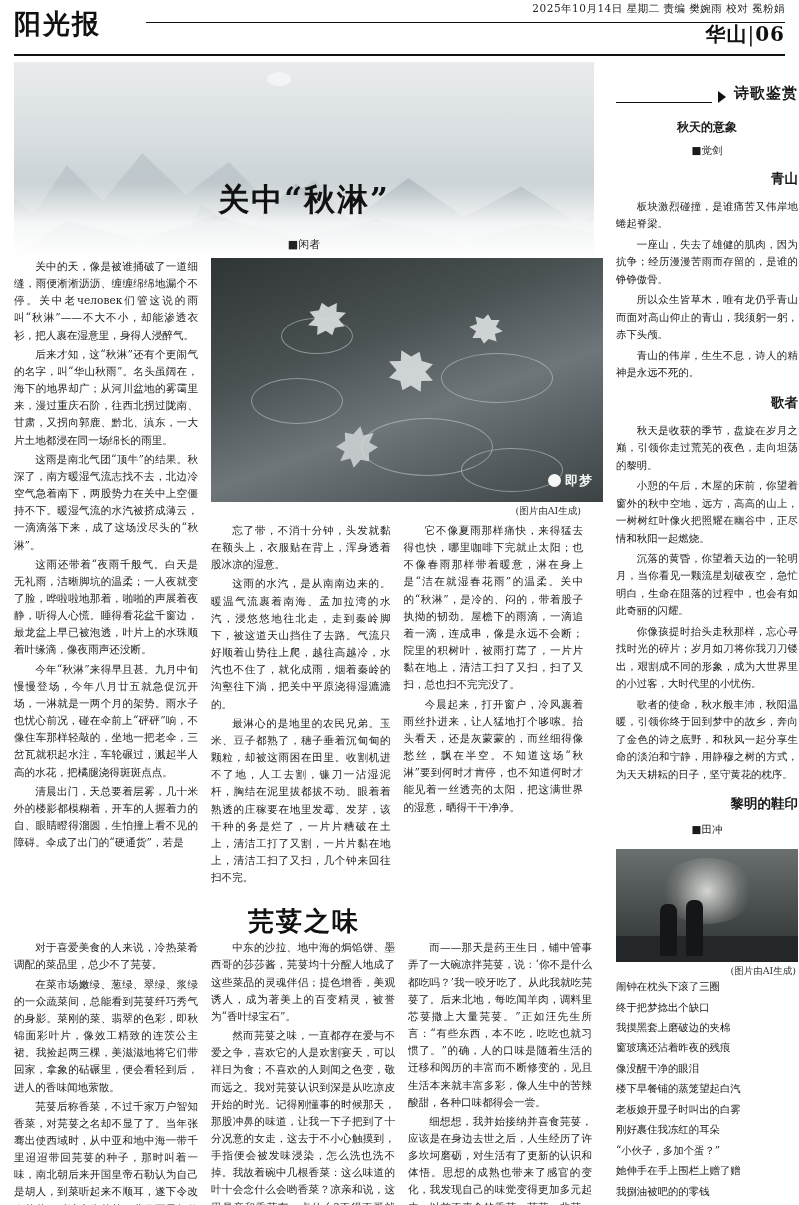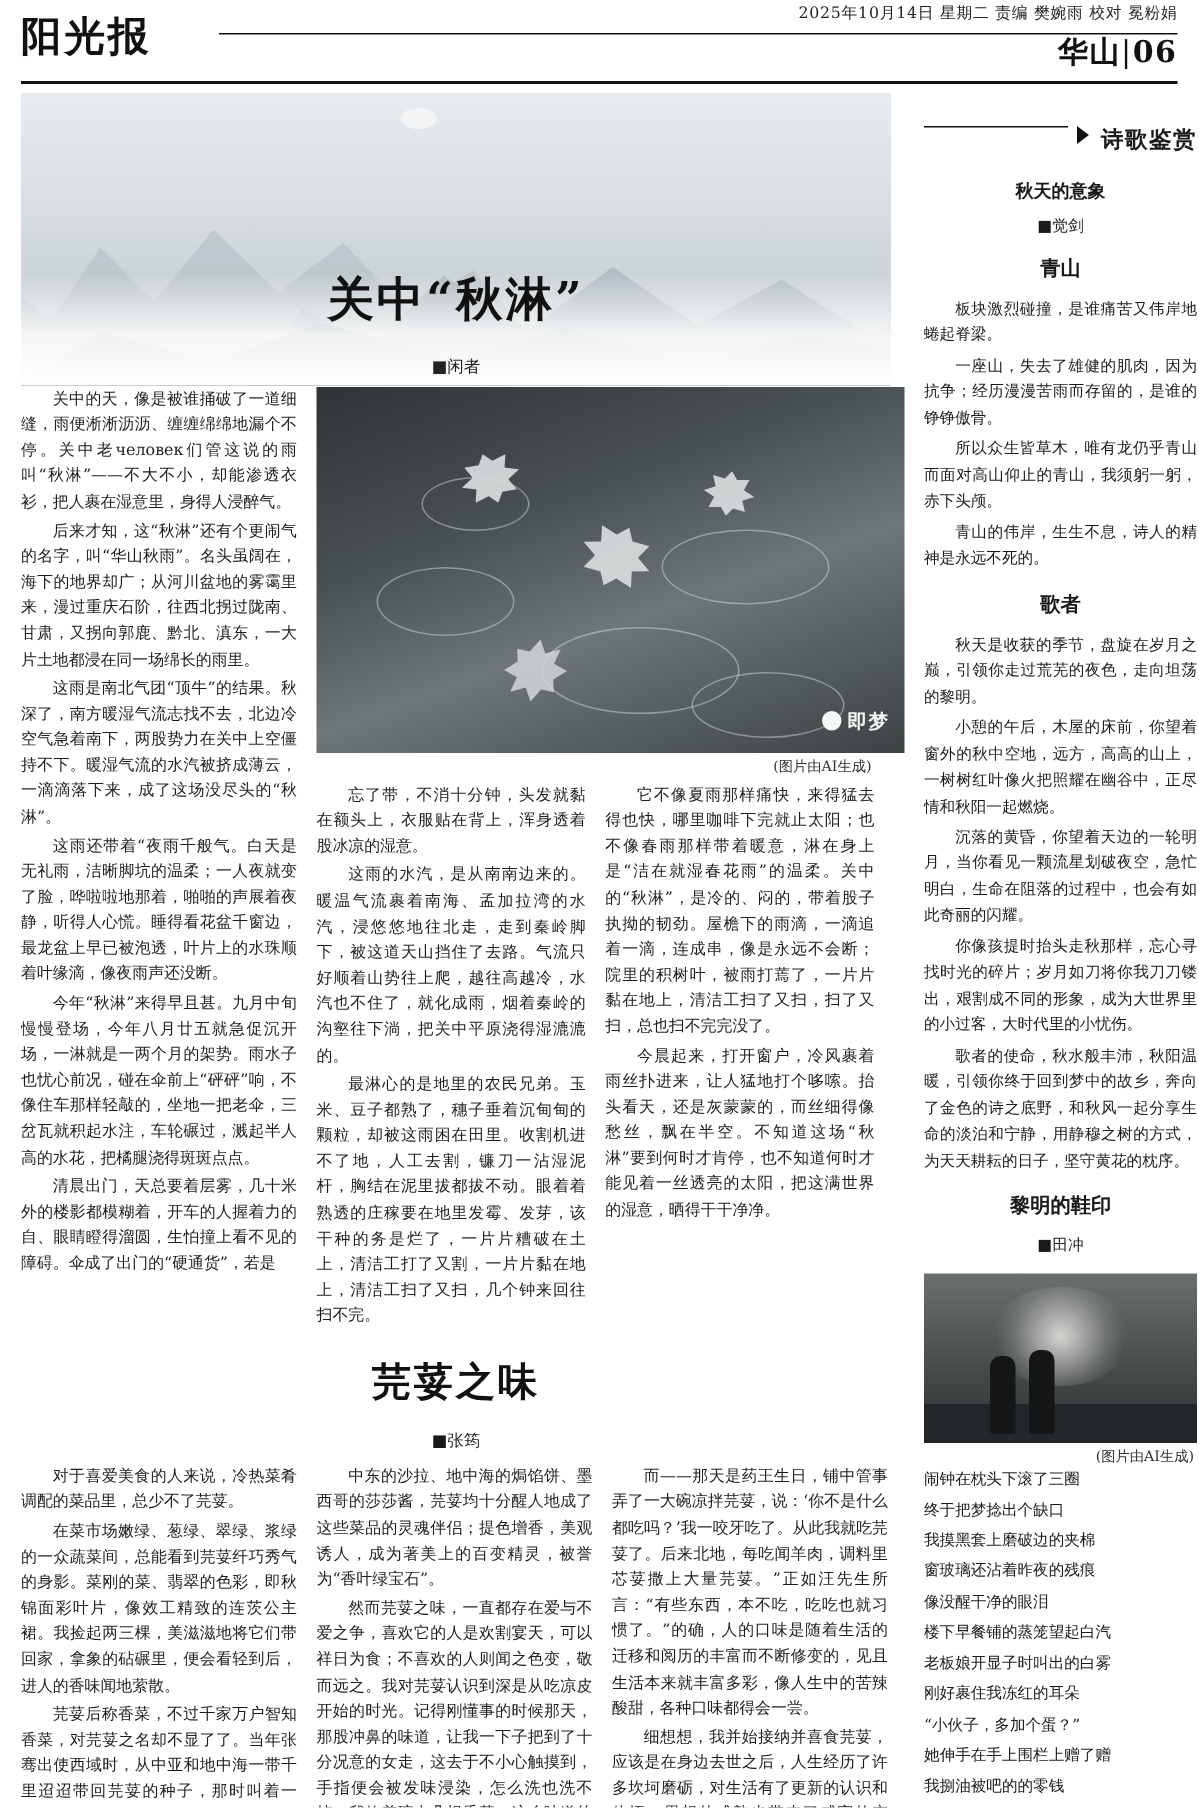--- a/index.html
+++ b/index.html
@@ -119,31 +119,31 @@
     text-align:right;font-size:9.5px;color:#333;margin-top:3px;padding-right:2px;
   }
 
   .headline2{
     text-align:center;font-size:26px;font-weight:bold;letter-spacing:2px;
     margin:16px 0 0 0;color:#111;
   }
   .byline2{text-align:center;font-size:11px;margin-top:14px;margin-bottom:8px;}
 
   
-  .sec-head{display:flex;align-items:flex-start;gap:6px;margin-top:22px;}
+  .sec-head{display:flex;align-items:flex-end;gap:6px;margin-top:22px;}
   .sec-head .dash{flex:1;height:0;border-top:1.5px solid #111;}
   .sec-head .arrow{
     width:0;height:0;border-top:6px solid transparent;border-bottom:6px solid transparent;
     border-left:8px solid #111;margin-right:2px;
   }
   .sec-head .t{font-size:15px;font-weight:bold;letter-spacing:1px;white-space:nowrap;}
 
   .poem-title{text-align:center;font-size:12px;font-weight:bold;margin:16px 0 8px;}
   .poem-author{text-align:center;font-size:10.5px;margin-bottom:12px;}
-  .poem-sub{text-align:center;font-size:13.5px;font-weight:bold;margin:12px 0 10px;}
+  .poem-sub{text-align:right;font-size:13.5px;font-weight:bold;margin:12px 0 10px;}
   .right p{
     margin:0 0 3px 0;font-size:10.4px;line-height:1.68;text-align:justify;text-indent:2em;
   }
   .right p.noind{text-indent:0;}
   .rphoto{
     width:182px;height:113px;margin-top:10px;position:relative;overflow:hidden;
     background:linear-gradient(180deg,#6a6f70 0%,#4d5253 45%,#2c3031 100%);
   }
   .rphoto .glow{
     position:absolute;left:24%;top:8%;width:52%;height:58%;border-radius:50%;
@@ -221,21 +221,20 @@
             </div>
             <div class="col">
               <p>它不像夏雨那样痛快，来得猛去得也快，哪里咖啡下完就止太阳；也不像春雨那样带着暖意，淋在身上是“洁在就湿春花雨”的温柔。关中的“秋淋”，是冷的、闷的，带着股子执拗的韧劲。屋檐下的雨滴，一滴追着一滴，连成串，像是永远不会断；院里的积树叶，被雨打蔫了，一片片黏在地上，清洁工扫了又扫，扫了又扫，总也扫不完完没了。</p>
               <p>今晨起来，打开窗户，冷风裹着雨丝扑进来，让人猛地打个哆嗦。抬头看天，还是灰蒙蒙的，而丝细得像愁丝，飘在半空。不知道这场“秋淋”要到何时才肯停，也不知道何时才能见着一丝透亮的太阳，把这满世界的湿意，晒得干干净净。</p>
             </div>
           </div>
         </div>
       </div>
 
       <div class="headline2">芫荽之味</div>
-      <div class="byline2">■张筠</div>
 
       <div class="cols3">
         <div class="col">
           <p>对于喜爱美食的人来说，冷热菜肴调配的菜品里，总少不了芫荽。</p>
           <p>在菜市场嫩绿、葱绿、翠绿、浆绿的一众蔬菜间，总能看到芫荽纤巧秀气的身影。菜刚的菜、翡翠的色彩，即秋锦面彩叶片，像效工精致的连茨公主裙。我捡起两三棵，美滋滋地将它们带回家，拿象的砧碾里，便会看轻到后，进人的香味闻地萦散。</p>
           <p>芫荽后称香菜，不过千家万户智知香菜，对芫荽之名却不显了了。当年张骞出使西域时，从中亚和地中海一带千里迢迢带回芫荽的种子，那时叫着一味，南北朝后来开国皇帝石勒认为自己是胡人，到菜听起来不顺耳，遂下令改名荽菜，后演变为芫荽。北魏贾思勰的所著《齐民要术》中，对芫荽的栽培技术和腌制方法有详细记载；唐代文学家薛岳的《闲居赋》中也有“芫荽与蒸茎芳芳”的句子；明代张守家王象晋的《群芳谱》中更称其“其香发腴顺”。</p>
         </div>
         <div class="col">
           <p>中东的沙拉、地中海的焗馅饼、墨西哥的莎莎酱，芫荽均十分醒人地成了这些菜品的灵魂伴侣；提色增香，美观诱人，成为著美上的百变精灵，被誉为“香叶绿宝石”。</p>
           <p>然而芫荽之味，一直都存在爱与不爱之争，喜欢它的人是欢割宴天，可以祥日为食；不喜欢的人则闻之色变，敬而远之。我对芫荽认识到深是从吃凉皮开始的时光。记得刚懂事的时候那天，那股冲鼻的味道，让我一下子把到了十分况意的女走，这去于不小心触摸到，手指便会被发味浸染，怎么洗也洗不掉。我故着碗中几根香菜：这么味道的叶十会念什么会哟香菜？凉亲和说，这里是亲和香菜有一点什么?不得不哥就在我是有，这是众多品不好，也里含量很多粮自一小撮，让我目忠思无可忌。</p>

